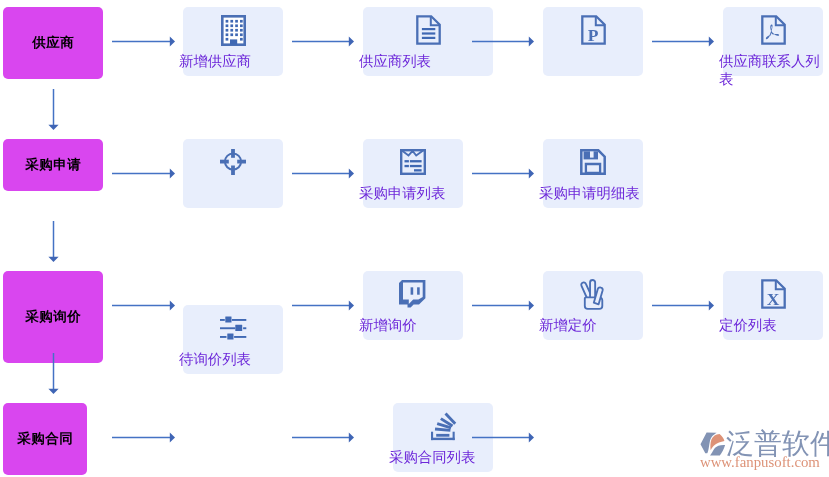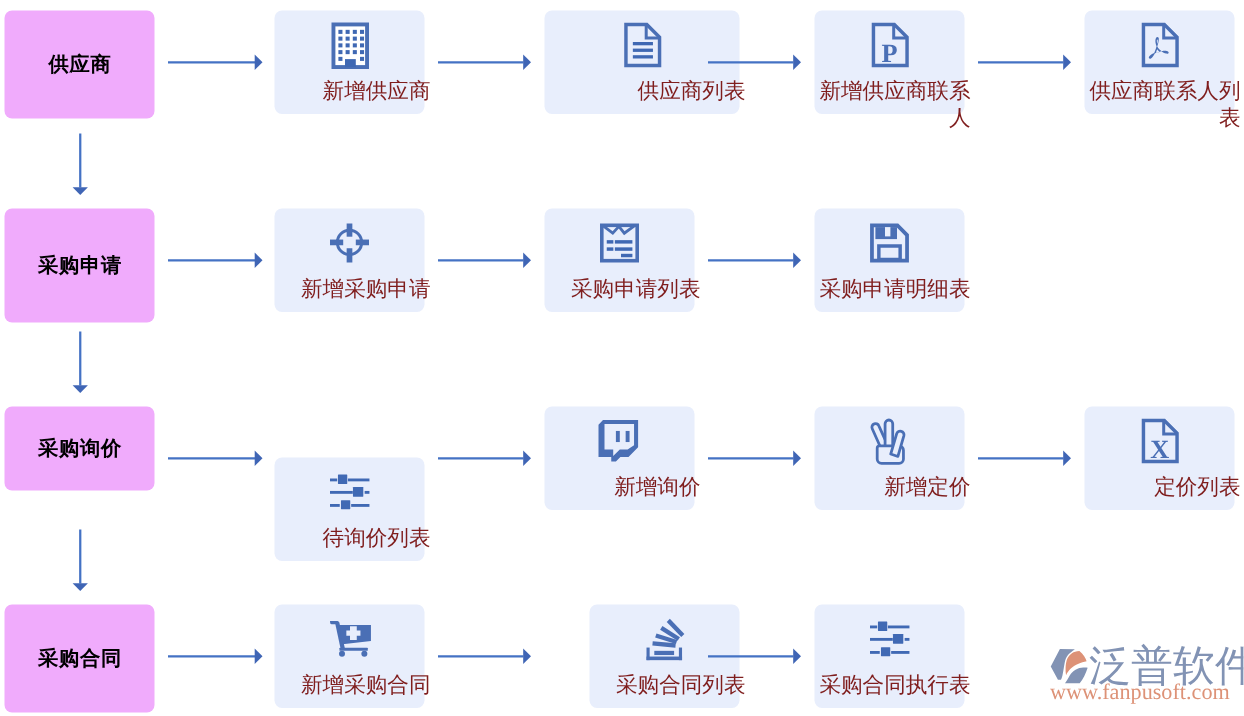--- a/index.html
+++ b/index.html
@@ -1,51 +1,51 @@
 <!DOCTYPE html>
 <html><head>
 <meta charset="utf-8">
 <title>Procurement Flow</title>
 <style>
   html,body{margin:0;padding:0;background:#ffffff;}
   body{width:829px;height:477px;overflow:hidden;
        font-family:"Liberation Sans",sans-serif;}
   .stage{position:relative;width:829px;height:477px;background:#fff;}
-  .stage-box{position:absolute;background:#f0abfc;border-radius:5px;
+  .stage-box{position:absolute;background:#d946ef;border-radius:5px;
        display:flex;align-items:center;justify-content:center;}
   .stage-title{font-size:13.5px;font-weight:bold;color:#000;letter-spacing:0.5px;
        text-indent:0.5px;}
   .card{position:absolute;width:100px;height:69px;background:#e8eefc;border-radius:5px;}
   .card-ico{position:absolute;left:0;right:0;top:7px;height:32px;
        display:flex;align-items:center;justify-content:center;}
   .card-label{position:absolute;left:-4px;right:-4px;top:46px;display:block;
-       text-align:right;font-size:14.4px;line-height:17.5px;color:#7f1d1d;}
+       text-align:left;font-size:14.4px;line-height:17.5px;color:#6d28d9;}
   .harrow,.varrow{position:absolute;}
   svg{display:block;overflow:visible;}
   .logo{position:absolute;left:699px;top:431px;width:140px;}
   .logo-top{display:flex;align-items:flex-end;height:25px;}
   .logo-mark{flex:0 0 auto;margin-right:-3px;}
   .logo-brand{font-size:28px;color:#8293b4;line-height:24px;white-space:nowrap;}
   .logo-url{font-family:"Liberation Serif",serif;font-size:14.8px;color:#dd9277;
        line-height:14px;margin-top:-1px;margin-left:1px;white-space:nowrap;}
 </style>
 </head>
 <body>
 
 <div class="stage">
   <div class="stage-box" style="left:3px;top:7px;width:100px;height:72px;">
     <span class="stage-title">供应商</span>
   </div>
-  <div class="stage-box" style="left:3px;top:139px;width:100px;height:76px;">
+  <div class="stage-box" style="left:3px;top:139px;width:100px;height:52px;">
     <span class="stage-title">采购申请</span>
   </div>
-  <div class="stage-box" style="left:3px;top:271px;width:100px;height:56px;">
+  <div class="stage-box" style="left:3px;top:271px;width:100px;height:92px;">
     <span class="stage-title">采购询价</span>
   </div>
-  <div class="stage-box" style="left:3px;top:403px;width:100px;height:72px;justify-content:center;">
+  <div class="stage-box" style="left:3px;top:403px;width:84px;height:72px;justify-content:center;">
     <span class="stage-title">采购合同</span>
   </div>
   <div class="varrow" style="left:48px;top:89px;width:11px;height:41px;">
     <svg width="11" height="41" viewBox="0 0 11 41">
       <path d="M5.5,0 V36.0" stroke="#4472c4" stroke-width="1.5" fill="none"></path>
       <path d="M0.4,35.8 H10.6 L5.5,41 Z" fill="#3f65b5"></path>
     </svg>
   </div>
   <div class="varrow" style="left:48px;top:221px;width:11px;height:41px;">
     <svg width="11" height="41" viewBox="0 0 11 41">
@@ -103,21 +103,20 @@
     <span class="card-label">供应商列表</span>
   </div>
   <div class="card" style="left:543px;top:7px;">
     <span class="card-ico">
         <svg width="25" height="30" viewBox="0 0 25 30">
 <path d="M1.3,1.3 H15.2 L23.7,9.8 V28.7 H1.3 Z" fill="none" stroke="#4a6fb5" stroke-width="2.3" stroke-linejoin="miter"></path>
 <path d="M14.8,1.3 V10.3 H23.6" fill="none" stroke="#4a6fb5" stroke-width="2.0"></path>
 <text x="12.1" y="26.4" font-family="'Liberation Serif',serif" font-size="17.5" font-weight="bold" fill="#4a6fb5" text-anchor="middle">P</text>
 </svg>
       </span>
-    <span class="card-label">新增供应商联系人</span>
   </div>
   <div class="card" style="left:723px;top:7px;">
     <span class="card-ico">
         <svg width="25" height="30" viewBox="0 0 25 30">
 <path d="M1.3,1.3 H15.2 L23.7,9.8 V28.7 H1.3 Z" fill="none" stroke="#4a6fb5" stroke-width="2.3" stroke-linejoin="miter"></path>
 <path d="M14.8,1.3 V10.3 H23.6" fill="none" stroke="#4a6fb5" stroke-width="2.0"></path>
 <path d="M10.6,9.6 c0.55,0 0.95,0.5 0.95,1.25 c0,1.6 -0.45,3.5 -1.05,5.2 c0.75,1.45 1.85,2.55 3.0,3.05 c1.2,-0.2 2.4,-0.25 3.3,-0.1 c0.9,0.15 1.4,0.6 1.3,1.15 c-0.1,0.6 -0.85,0.75 -1.75,0.55 c-1.0,-0.22 -2.2,-0.8 -3.2,-1.55 c-1.5,0.3 -3.0,0.8 -4.2,1.4 c-0.85,1.7 -1.8,3.0 -2.65,3.45 c-0.6,0.3 -1.15,0.15 -1.35,-0.35 c-0.22,-0.55 0.15,-1.2 0.95,-1.85 c0.6,-0.5 1.5,-1.0 2.55,-1.45 c0.6,-1.3 1.2,-2.95 1.6,-4.45 c-0.5,-1.2 -0.8,-2.5 -0.8,-3.55 c0,-1.55 0.5,-2.75 1.35,-2.75 Z M10.55,11.3 c-0.25,0 -0.35,0.6 -0.3,1.35 c0.03,0.5 0.15,1.05 0.3,1.6 c0.25,-0.8 0.35,-1.65 0.33,-2.2 c-0.02,-0.5 -0.13,-0.75 -0.33,-0.75 Z M10.4,17.9 c-0.25,0.85 -0.58,1.75 -0.93,2.55 c0.8,-0.35 1.7,-0.65 2.55,-0.85 c-0.62,-0.48 -1.18,-1.05 -1.62,-1.7 Z" fill="#4a6fb5"></path>
 </svg>
       </span>
     <span class="card-label">供应商联系人列表</span>
@@ -151,21 +150,20 @@
         <svg width="26" height="26" viewBox="0 0 26 26">
 <circle cx="13" cy="12.6" r="8.1" fill="none" stroke="#4a6fb5" stroke-width="2.0"></circle>
 <g fill="#4a6fb5">
 <rect x="11.1" y="0" width="3.8" height="8.8"></rect>
 <rect x="11.1" y="16.5" width="3.8" height="9.5"></rect>
 <rect x="0" y="10.7" width="8.8" height="3.8"></rect>
 <rect x="17.2" y="10.7" width="8.8" height="3.8"></rect>
 </g>
 </svg>
       </span>
-    <span class="card-label">新增采购申请</span>
   </div>
   <div class="card" style="left:363px;top:139px;">
     <span class="card-ico">
         <svg width="26" height="26" viewBox="0 0 26 26">
 <rect x="1.2" y="1.2" width="23.6" height="23.6" fill="none" stroke="#4a6fb5" stroke-width="2.4"></rect>
 <path d="M1.9,1.4 L8.5,6.4 L12.6,1.9 L16.2,6.5 L23.1,1.4" fill="none" stroke="#4a6fb5" stroke-width="1.9" stroke-linejoin="miter"></path>
 <g fill="#3f68b3">
 <rect x="4.5" y="11.1" width="4.4" height="2.3"></rect>
 <rect x="9.9" y="11.1" width="11.7" height="2.3"></rect>
 <rect x="4.5" y="15.9" width="4.4" height="2.3"></rect>
@@ -274,71 +272,37 @@
       <path d="M0,5.5 H57.0" stroke="#4472c4" stroke-width="1.5" fill="none"></path>
       <path d="M56.8,0.4 V10.6 L62,5.5 Z" fill="#3f65b5"></path>
     </svg>
   </div>
   <div class="harrow" style="left:652px;top:300px;width:62px;height:11px;">
     <svg width="62" height="11" viewBox="0 0 62 11">
       <path d="M0,5.5 H57.0" stroke="#4472c4" stroke-width="1.5" fill="none"></path>
       <path d="M56.8,0.4 V10.6 L62,5.5 Z" fill="#3f65b5"></path>
     </svg>
   </div>
-  <div class="card" style="left:183px;top:403px;">
-    <span class="card-ico">
-        <svg width="29" height="25" viewBox="0 0 29 25">
-<g fill="#4a6fb5">
-<path d="M1.0,0 L6.0,0 a1.0,1.0 0 0 1 1.0,1.0 L7.0,2.2 L2.2,2.2 a1.1,1.1 0 0 1 -1.1,-1.1 Z"></path>
-<path d="M4.3,0.8 L7.2,0.8 L10.9,18.2 L8.0,18.2 Z"></path>
-<path d="M7.1,2.6 L28.3,2.6 L28.3,13.4 L9.4,15.5 Z"></path>
-<rect x="7.3" y="17.8" width="18.9" height="2.1" rx="0.4"></rect>
-<circle cx="9.0" cy="21.8" r="2.0"></circle>
-<circle cx="23.9" cy="21.8" r="2.0"></circle>
-</g>
-<path d="M14.35,3.5 h4.5 v2.85 h2.45 v3.5 h-2.45 v2.85 h-4.5 v-2.85 h-2.45 v-3.5 h2.45 Z" fill="#e8eefc"></path>
-</svg>
-      </span>
-    <span class="card-label">新增采购合同</span>
-  </div>
   <div class="card" style="left:363px;top:403px;margin-left:30px;">
     <span class="card-ico">
         <svg width="25" height="29" viewBox="0 0 25 29">
 <g fill="#4a6fb5">
 <rect x="0" y="19.7" width="2.1" height="8.4"></rect>
 <rect x="21.6" y="19.7" width="2.1" height="8.4"></rect>
 <rect x="0" y="25.7" width="23.7" height="2.4"></rect>
 <rect x="5.2" y="21.9" width="13.2" height="2.8"></rect>
 <rect x="4.0" y="16.2" width="15.4" height="2.9" transform="rotate(5.2 11.7 17.7)"></rect>
 <rect x="5.9" y="12.4" width="14.5" height="2.9" transform="rotate(17.2 13.2 13.8)"></rect>
 <rect x="8.8" y="8.9" width="13.8" height="2.9" transform="rotate(32.3 15.8 10.3)"></rect>
 <rect x="12.4" y="5.2" width="14.0" height="2.9" transform="rotate(46.2 19.4 6.6)"></rect>
 </g>
 </svg>
       </span>
     <span class="card-label">采购合同列表</span>
   </div>
-  <div class="card" style="left:543px;top:403px;">
-    <span class="card-ico">
-        <svg width="27" height="24" viewBox="0 0 27 24">
-<g fill="#4069b4">
-<rect x="0" y="3.0" width="4.8" height="1.9"></rect>
-<rect x="11.9" y="3.0" width="14.4" height="1.9"></rect>
-<rect x="5.3" y="0.4" width="6.2" height="6.2" rx="0.3"></rect>
-<rect x="0" y="11.3" width="15.2" height="1.9"></rect>
-<rect x="23.1" y="11.3" width="3.2" height="1.9"></rect>
-<rect x="15.3" y="8.7" width="6.9" height="6.4" rx="0.3"></rect>
-<rect x="0" y="20.0" width="6.5" height="1.9"></rect>
-<rect x="14.1" y="20.0" width="12.2" height="1.9"></rect>
-<rect x="7.3" y="17.5" width="6.2" height="6.0" rx="0.3"></rect>
-</g>
-</svg>
-      </span>
-    <span class="card-label">采购合同执行表</span>
-  </div>
   <div class="harrow" style="left:112px;top:432px;width:63px;height:11px;">
     <svg width="63" height="11" viewBox="0 0 63 11">
       <path d="M0,5.5 H58.0" stroke="#4472c4" stroke-width="1.5" fill="none"></path>
       <path d="M57.8,0.4 V10.6 L63,5.5 Z" fill="#3f65b5"></path>
     </svg>
   </div>
   <div class="harrow" style="left:292px;top:432px;width:62px;height:11px;">
     <svg width="62" height="11" viewBox="0 0 62 11">
       <path d="M0,5.5 H57.0" stroke="#4472c4" stroke-width="1.5" fill="none"></path>
       <path d="M56.8,0.4 V10.6 L62,5.5 Z" fill="#3f65b5"></path>

